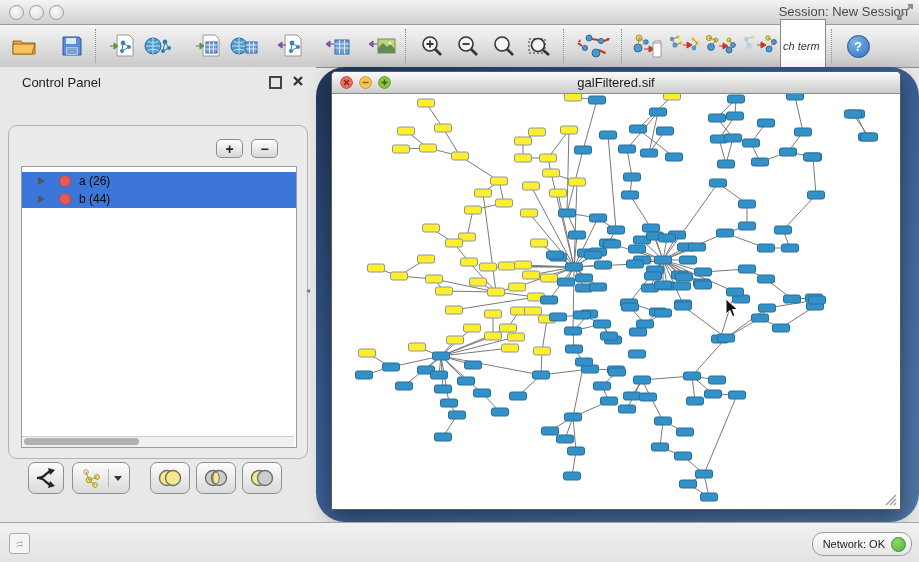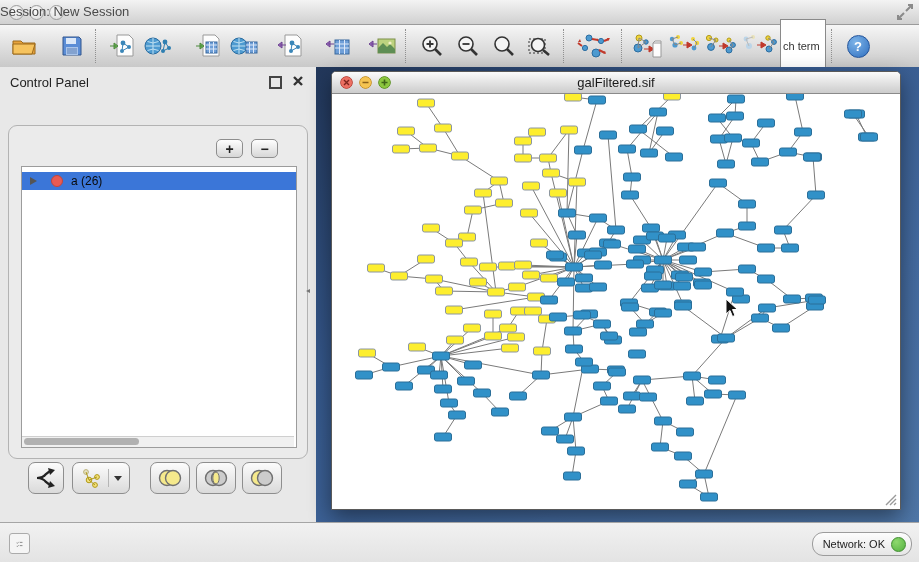--- a/index.html
+++ b/index.html
@@ -3,65 +3,65 @@
 <meta charset="utf-8">
 <style>
   html,body{margin:0;padding:0;}
   body{width:919px;height:562px;position:relative;overflow:hidden;
        font-family:"Liberation Sans",sans-serif;background:#e8e8e8;}
   
   #titlebar{position:absolute;left:0;top:0;width:919px;height:24px;
     background:linear-gradient(#f3f3f3,#d0d0d0);border-bottom:1px solid #9a9a9a;}
   .tl{position:absolute;top:5px;width:13px;height:13px;border-radius:50%;
       background:radial-gradient(circle at 40% 35%,#fbfbfb,#d9d9d9);border:1px solid #9d9d9d;}
-  #win-title{position:absolute;left:0;right:11px;top:4px;text-align:left;
+  #win-title{position:absolute;left:0;right:11px;top:4px;text-align:right;
       font-size:13px;color:#4a4a4a;}
   #fullscreen-ic{position:absolute;right:5px;top:3px;width:18px;height:18px;}
   
   #toolbar{position:absolute;left:0;top:25px;width:919px;height:42px;
     background:linear-gradient(#f6f6f6,#c9c9c9);border-bottom:1px solid #8d8d8d;
     display:flex;align-items:center;}
   .tb{width:36px;height:36px;border:none;background:transparent;display:flex;
       align-items:center;justify-content:center;padding:0;position:relative;}
   .sep{width:3px;height:34px;border-left:1px dotted #909090;margin:0 5px;}
   .lbl11{position:absolute;font-size:8px;font-weight:bold;color:#222;top:13px;left:8px;margin-top:45px;}
-  #search-input{width:40px;height:20px;border:1px solid #8a8a8a;
+  #search-input{width:40px;height:20px;border:1px solid #8a8a8a;font-style:italic;
       font-size:11px;color:#333;padding:16px 2px;background:#fff;}
   
   #control-panel{position:absolute;left:0;top:67px;width:316px;height:455px;background:#e8e8e8;}
   #cp-header{position:absolute;left:0;top:0;width:100%;height:30px;}
-  #cp-title{position:absolute;left:10px;top:8px;font-size:13px;color:#222;}
+  #cp-title{position:absolute;left:22px;top:8px;font-size:13px;color:#222;}
   #cp-float{position:absolute;right:34px;top:9px;width:9px;height:9px;border:2px solid #444;}
   #tabbar{position:absolute;left:28px;top:32px;height:21px;display:flex;
       border:1px solid #9a9a9a;border-radius:6px;background:#fff;overflow:hidden;}
   .tab{display:flex;align-items:center;gap:4px;padding:0 11px;font-size:12px;color:#333;
       border-right:1px solid #c2c2c2;background:#fdfdfd;}
   .tab:last-child{border-right:none;}
   .tab.sel{background:linear-gradient(#a9a9a9,#8d8d8d);color:#f3f3f3;}
   #sets-box{position:absolute;left:8px;top:58px;width:298px;height:332px;
       border:1px solid #b3b3b3;border-radius:9px;background:#ebebeb;}
   .pm{position:absolute;top:13px;width:27px;height:19px;border:1px solid #8e8e8e;border-radius:5px;
       background:linear-gradient(#fefefe,#d7d7d7);font-size:14px;font-weight:bold;color:#222;
       display:flex;align-items:center;justify-content:center;line-height:1;}
   #btn-add{right:64px;} #btn-remove{right:29px;}
   #set-list{position:absolute;left:12px;top:40px;width:274px;height:280px;background:#fff;
       border:1px solid #9c9c9c;overflow:hidden;}
   .row{height:18px;display:flex;align-items:center;font-size:12px;color:#0a0a0a;}
-  .row.sel{background:#3b76d8;}
+  .row.sel{background:#3b76d8;padding-left:8px;}
   .tri{width:0;height:0;border-left:7px solid #555;border-top:4px solid transparent;
       border-bottom:4px solid transparent;margin-left:8px;}
   .dot{width:10px;height:10px;border-radius:50%;background:#e85a52;border:1px solid #c0453e;margin-left:14px;}
   .row-label{margin-left:8px;}
   #hscroll{position:absolute;left:0px;bottom:0px;width:272px;height:10px;background:#f0f0f0;border-top:1px solid #cfcfcf;}
   #hthumb{position:absolute;left:2px;top:1px;width:115px;height:7px;border-radius:4px;background:#b1b1b1;}
   .act{position:absolute;top:395px;height:32px;border:1px solid #8e8e8e;border-radius:7px;
       background:linear-gradient(#fcfcfc,#dadada);display:flex;align-items:center;justify-content:center;}
   
   #desktop{position:absolute;left:316px;top:67px;width:603px;height:455px;
-      background:linear-gradient(145deg,#22375a 0%,#35588c 35%,#446ba0 70%,#4f77a8 100%);}
+      background:linear-gradient(145deg,#22375a 0%,#35588c 35%,#446ba0 70%,#4f77a8 100%);border-radius:29px;}
   #net-window{position:absolute;left:15px;top:4px;width:568px;height:437px;
       border:1px solid #5a5a5a;border-radius:5px 5px 0 0;
       box-shadow:0 8px 22px rgba(0,0,0,.45);background:#fff;}
   #net-titlebar{height:21px;background:linear-gradient(#fbfbfb,#cccccc);
       border-bottom:1px solid #8a8a8a;border-radius:4px 4px 0 0;position:relative;}
   #net-title{position:absolute;left:0;right:0;top:3px;text-align:center;font-size:13px;color:#1a1a1a;}
   .wbtn{position:absolute;top:4px;width:13px;height:13px;border-radius:50%;}
   #net-canvas-wrap{position:relative;width:566px;height:414px;background:#fff;margin-left:1px;}
   #resize-grip{position:absolute;right:2px;bottom:2px;}
   
@@ -284,20 +284,25 @@
 
   <div id="sets-box">
     <button class="pm" id="btn-add">+</button>
     <button class="pm" id="btn-remove">−</button>
     <div id="set-list">
       <div style="height:5px"></div>
       <div class="row sel">
         <div class="tri"></div>
         <div class="dot"></div>
         <span class="row-label">a (26)</span>
+      </div>
+      <div class="row sel">
+        <div class="tri"></div>
+        <div class="dot"></div>
+        <span class="row-label">b (44)</span>
       </div>
       <div id="hscroll">
         <div id="hthumb"></div>
       </div>
     </div>
   </div>
 
   <button class="act" style="left:28px;width:36px">
     <svg width="22" height="20" viewBox="0 0 22 20">
       <path d="M2 10 q6 0 9 -4 l4 -3" stroke="#222" stroke-width="2.2" fill="none"></path>

